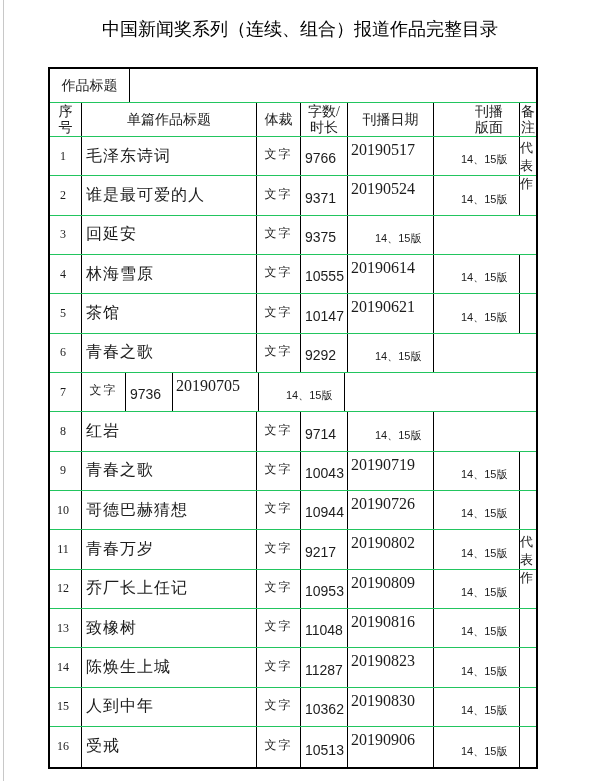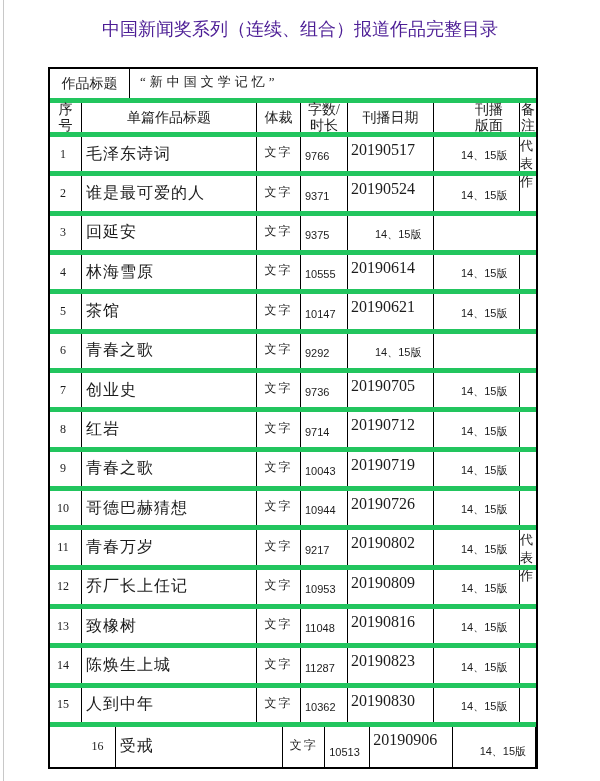--- a/index.html
+++ b/index.html
@@ -11,45 +11,45 @@
     position: relative;
     overflow: hidden;
   }
   .page-edge {
     position: absolute; left: 3px; top: 0;
     width: 1px; height: 781px; background: #c8c8c8;
   }
   .doc-title {
     position: absolute; top: 17px; left: 0; width: 600px;
     text-align: center; font-size: 18px; letter-spacing: 0px;
-    color: #4c1d95;
+    color: #000000;
   }
   .tbl {
     position: absolute; left: 48px; top: 67px; width: 490px;
     border: 2px solid #000; background: #fff;
   }
-  .row { display: flex; border-bottom: 5px solid #22c55e; }
+  .row { display: flex; border-bottom: 1px solid #22c55e; }
   .row-a { height: 34px; }
   .row-a .wt-label {
     width: 80px; border-right: 1px solid #000;
     display: flex; align-items: center; justify-content: center;
     font-size: 14px;
   }
   .row-a .wt-value {
     flex: 1; padding: 4px 0 0 10px;
     font-size: 13px; letter-spacing: 4px;
   }
   .hdr { height: 34px; }
   .hdr .cell {
     display: flex; align-items: center; justify-content: center;
     text-align: center; white-space: pre-line; line-height: 1.12;
     font-size: 14px;
   }
   .drow { height: 39.35px; }
-  #rows .drow:last-child { border-bottom: none; padding-left: 35px; }
+  #rows .drow:last-child { border-bottom: none; }
   .cell { border-right: 1px solid #000; display: flex; }
   .cell:last-child { border-right: none; }
   .c-no    { width: 32px; }
   .c-title { width: 175px; }
   .c-genre { width: 44px; }
   .c-count { width: 47px; }
   .c-date  { width: 86px; }
   .c-page  { width: 61px; margin-left: 25px; }
   .c-note  { flex: 1; }
   
@@ -60,21 +60,21 @@
   .drow .c-title {
     align-items: center; padding-left: 4px;
     font-size: 16px; letter-spacing: 1px;
   }
   .drow .c-genre {
     align-items: center; justify-content: center;
     font-size: 12px; letter-spacing: 2px; padding-bottom: 3px;
   }
   .drow .c-count {
     align-items: flex-end; padding: 0 0 9px 4px;
-    font-family: "Liberation Sans", "DejaVu Sans", sans-serif; font-size: 11px;
+    font-family: "Liberation Sans", "DejaVu Sans", sans-serif; font-size: 14px;
   }
   .drow .c-date {
     align-items: flex-start; padding: 4px 0 0 3px;
     font-size: 16px;
   }
   .drow .c-page {
     align-items: flex-end; padding: 0 0 8px 2px;
     font-family: "Liberation Sans", "DejaVu Sans", sans-serif; font-size: 11px; text-align: center;
   }
   .drow .c-note {
@@ -87,21 +87,20 @@
 
 <div>
   <div class="page-edge"></div>
 
   <div class="doc-title">中国新闻奖系列（连续、组合）报道作品完整目录</div>
 
   <div class="tbl">
 
     <div class="row row-a">
       <div class="wt-label">作品标题</div>
-      <div class="wt-value">“新中国文学记忆”</div>
     </div>
 
     <div class="row hdr">
       <div class="cell c-no">序
 号</div>
       <div class="cell c-title">单篇作品标题</div>
       <div class="cell c-genre">体裁</div>
       <div class="cell c-count">字数/
 时长</div>
       <div class="cell c-date">刊播日期</div>
@@ -158,33 +157,31 @@
         <div class="row drow">
           <div class="cell c-no">6</div>
           <div class="cell c-title">青春之歌</div>
           <div class="cell c-genre">文字</div>
           <div class="cell c-count">9292</div>
           <div class="cell c-page">14、15版</div>
           <div class="cell c-note"></div>
         </div>
         <div class="row drow">
           <div class="cell c-no">7</div>
-          <div class="cell c-title">创业史</div>
           <div class="cell c-genre">文字</div>
           <div class="cell c-count">9736</div>
           <div class="cell c-date">20190705</div>
           <div class="cell c-page">14、15版</div>
           <div class="cell c-note"></div>
         </div>
         <div class="row drow">
           <div class="cell c-no">8</div>
           <div class="cell c-title">红岩</div>
           <div class="cell c-genre">文字</div>
           <div class="cell c-count">9714</div>
-          <div class="cell c-date">20190712</div>
           <div class="cell c-page">14、15版</div>
           <div class="cell c-note"></div>
         </div>
         <div class="row drow">
           <div class="cell c-no">9</div>
           <div class="cell c-title">青春之歌</div>
           <div class="cell c-genre">文字</div>
           <div class="cell c-count">10043</div>
           <div class="cell c-date">20190719</div>
           <div class="cell c-page">14、15版</div>

